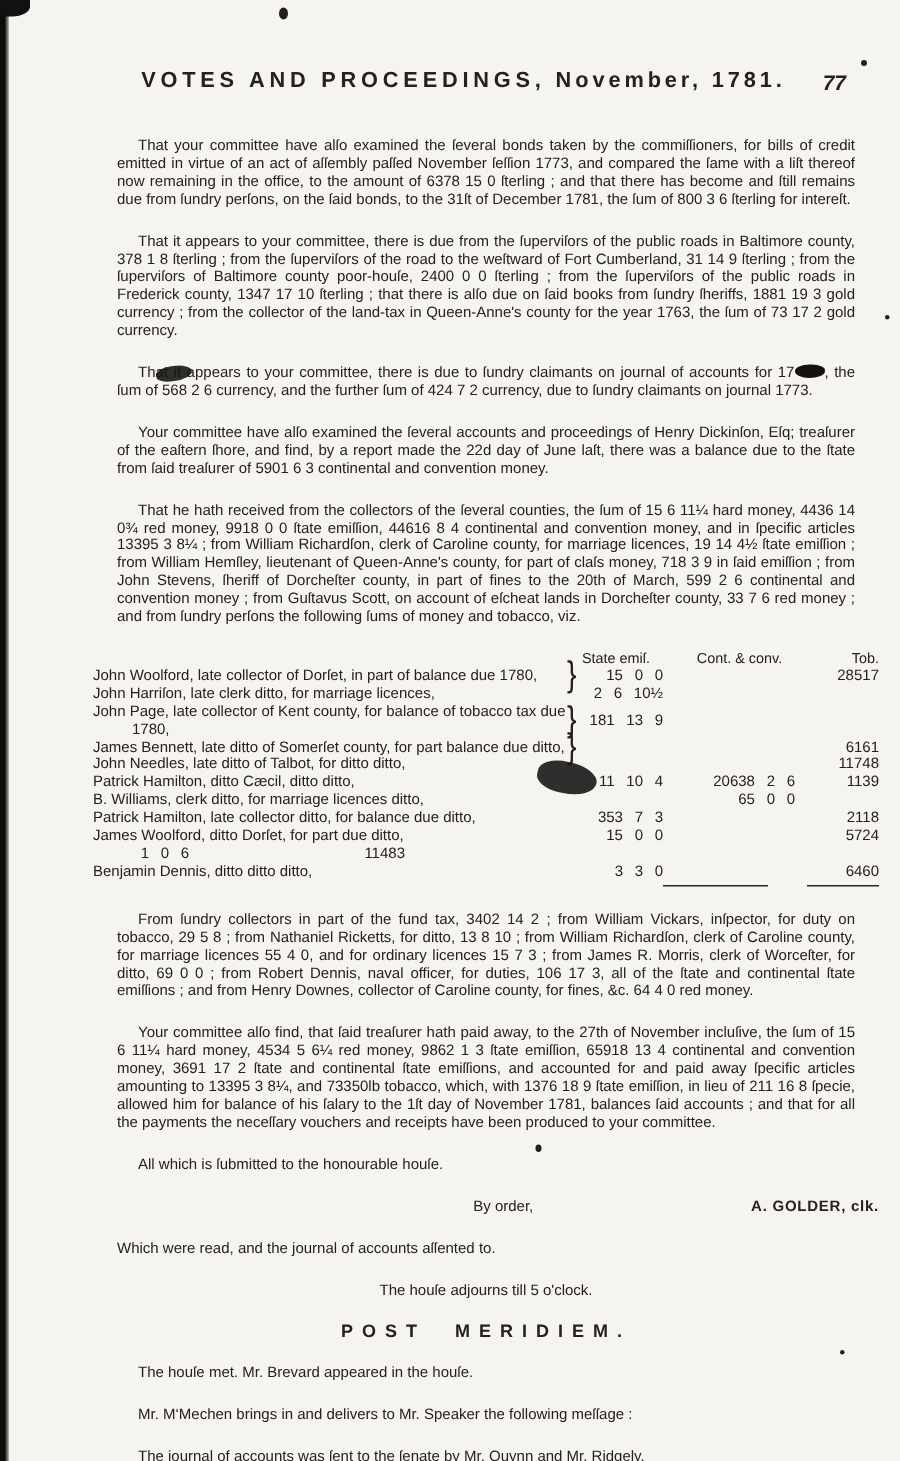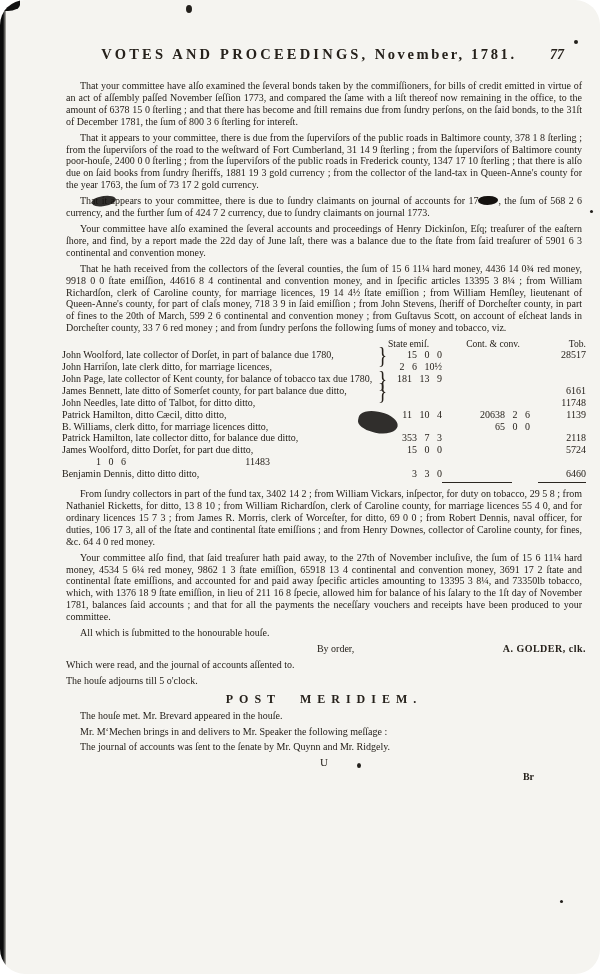--- a/index.html
+++ b/index.html
@@ -1,41 +1,41 @@
 <!DOCTYPE html>
 <html><head>
 <meta charset="utf-8">
 <style>
   html,body{margin:0;padding:0;}
   .page{
     position:relative; width:600px; height:974px;
     background:#f5f4f0;
-    font-family:Liberation Serif, serif;
-    color:#26211b; overflow:hidden;border-radius:25px;
+    font-family:Liberation Sans, sans-serif;
+    color:#26211b; overflow:hidden;
   }
   .scan-edge{
     position:absolute; left:0; top:0; width:6px; height:974px;
     background:linear-gradient(90deg,#0b0b0b 0 3px,#3a3a38 4px,#b9b7b2 6px);
   }
   .corner-mark{position:absolute; left:0; top:0; width:20px; height:11px; background:#111; border-radius:0 0 60% 20%;}
   .speck{position:absolute; background:#23201c; border-radius:50%;}
   .hdr{position:absolute; top:46px; left:62px; width:524px; height:22px;}
   .hdr-title{
     position:absolute; left:30px; right:60px; text-align:center;
     font-weight:bold; font-size:14.5px; letter-spacing:2.6px; white-space:nowrap;
   }
   .hdr-title .caps{letter-spacing:3.2px;}
   .hdr-page{
     position:absolute; right:22px; top:1px; font-style:italic; font-weight:bold; font-size:14px;
   }
   .content{
     position:absolute; left:62px; top:76px; width:524px;
     font-size:10px; line-height:11.9px; text-align:justify;
   }
-  p{margin:4px; text-indent:14px;}
+  p{margin:16px; text-indent:14px;}
   p.noindent{text-indent:0;}
   .blot{position:absolute; background:#151210; border-radius:48% 52% 55% 45%; opacity:.88;}
   .blot-inline{display:inline-block; width:20px; height:9px; background:#151210; border-radius:50% 45% 55% 50%; vertical-align:-1px;}
   .rel{position:relative;}
   
   .acct-table{margin:1px 0 3px 0; position:relative;}
   .t-head{display:flex; font-size:9.6px; line-height:11px;}
   .t-head .h-spacer{flex:1;}
   .t-head .h-state{width:62px; text-align:left;}
   .t-head .h-cont{width:86px; text-align:center;}
@@ -49,21 +49,21 @@
   .c-tob{width:50px; text-align:right;}
   .t-rules{display:flex; height:4px;}
   .t-rules .r-spacer{flex:1;}
   .t-rules .r1{width:70px; border-top:1px solid #2b2620; margin-top:2px;}
   .t-rules .rgap{width:26px;}
   .t-rules .r2{width:48px; border-top:1px solid #2b2620; margin-top:2px;}
   .byorder-line{display:flex; text-indent:0; margin-top:1px;align-items:center;}
   .byorder-line .bo-left{flex:1.1;}
   .byorder-line .bo-mid{flex:0 0 auto;}
   .byorder-line .bo-right{flex:1; text-align:right; font-weight:bold; letter-spacing:.5px;}
-  .centered{text-indent:0;}
+  .centered{text-align:center; text-indent:0;}
   .pm-head{
     text-align:center; text-indent:0; font-size:12px; letter-spacing:6px; word-spacing:10px;
     margin:7px 0 4px 0; font-weight:bold;
   }
   .sig-mark{text-align:center; text-indent:0; margin-top:2px; font-size:11px;}
   .catchword{text-align:right; text-indent:0; padding-right:52px; font-weight:bold; margin-top:2px;}
 </style>
 </head>
 <body>
 

